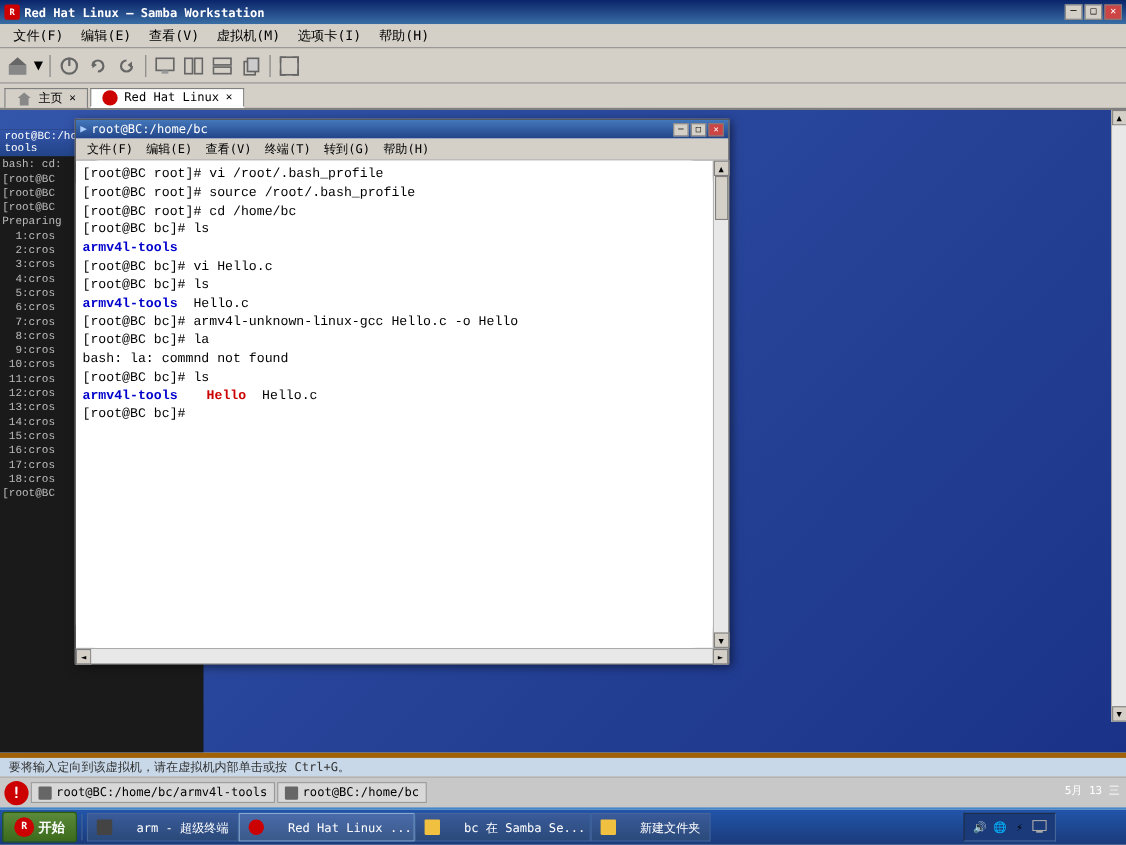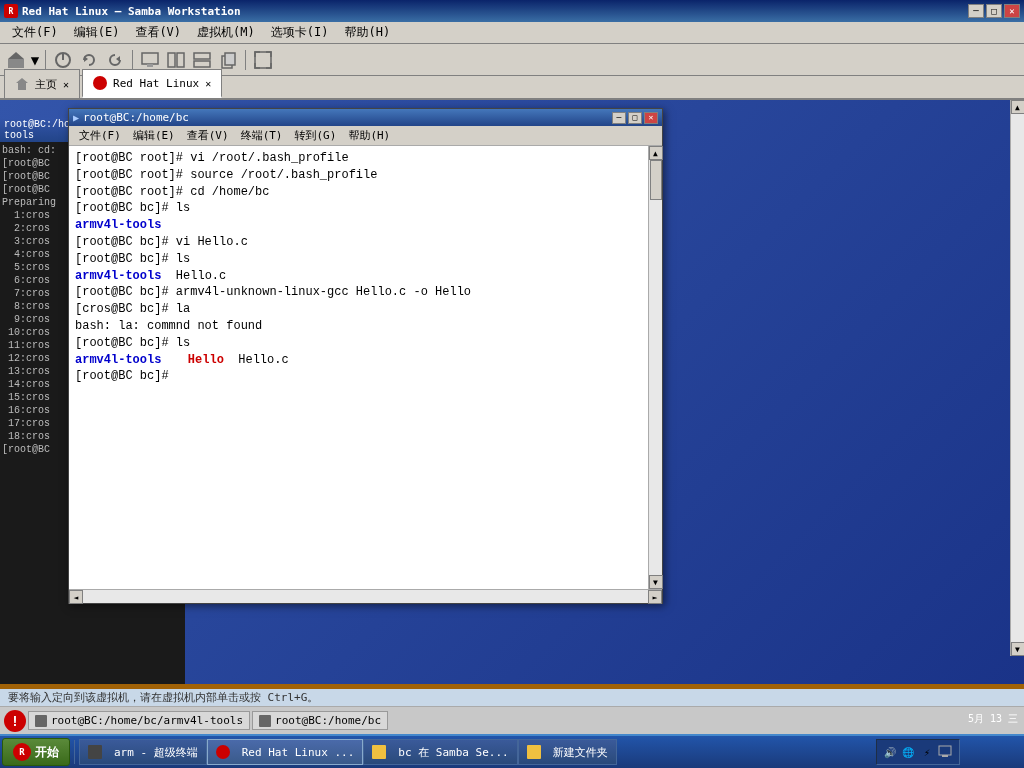--- a/index.html
+++ b/index.html
@@ -19,21 +19,21 @@
     .menu-bar { height: 22px; background: #d4d0c8; display: flex; align-items: center; padding: 0 4px; border-bottom: 1px solid #808080; font-size: 12px; }
     .menu-item { padding: 2px 8px; cursor: pointer; }
 
     
     .toolbar { height: 32px; background: #d4d0c8; display: flex; align-items: center; padding: 0 4px; border-bottom: 1px solid #808080; gap: 2px; }
     .toolbar-btn { width: 24px; height: 24px; background: #d4d0c8; border: 1px solid transparent; display: flex; align-items: center; justify-content: center; cursor: pointer; font-size: 14px; }
     .toolbar-separator { width: 1px; height: 20px; background: #808080; margin: 0 3px; }
 
     
     .tabs-bar { height: 24px; background: #d4d0c8; display: flex; align-items: flex-end; padding: 0 4px; border-bottom: 2px solid #808080; }
-    .tab { height: 29px; padding: 2px 10px; background: #d4d0c8; border: 1px solid #808080; border-bottom: none; display: flex; align-items: center; gap: 6px; cursor: pointer; font-size: 11px; margin-right: 2px; }
+    .tab { height: 18px; padding: 2px 10px; background: #d4d0c8; border: 1px solid #808080; border-bottom: none; display: flex; align-items: center; gap: 6px; cursor: pointer; font-size: 11px; margin-right: 2px; }
     .tab.home { background: #d4d0c8; }
     .tab.active { background: white; border-bottom: 2px solid white; }
     .tab-close { font-size: 10px; cursor: pointer; }
 
     
     .main-content { flex: 1; display: flex; background: #4a6fa5; position: relative; overflow: hidden; }
 
     
     .inner-terminal { position: absolute; top: 10px; left: 75px; width: 590px; background: white; border: 1px solid #444; box-shadow: 2px 2px 8px rgba(0,0,0,0.5); }
     .inner-title-bar { background: linear-gradient(to bottom, #4477bb, #224488); color: white; padding: 2px 4px; font-size: 11px; display: flex; align-items: center; justify-content: space-between; }
@@ -54,21 +54,21 @@
     .term-scrollbar { width: 14px; background: #d4d0c8; border-left: 1px solid #aaa; display: flex; flex-direction: column; align-items: center; }
     .scroll-btn { width: 14px; height: 14px; background: #d4d0c8; border: 1px solid #808080; display: flex; align-items: center; justify-content: center; font-size: 8px; cursor: pointer; }
     .scroll-track { flex: 1; background: #e8e8e8; width: 100%; }
     .scroll-thumb { width: 12px; height: 40px; background: #d4d0c8; border: 1px solid #808080; margin: 0 auto; cursor: pointer; }
 
     
     .taskbar { height: 34px; background: linear-gradient(to bottom, #2255aa, #1a3a7a); display: flex; align-items: center; padding: 0 2px; border-top: 2px solid #4488cc; }
     .start-btn { height: 28px; padding: 0 10px; background: linear-gradient(to bottom, #5a8a3a, #3a6a1a); border: 1px solid #2a5a0a; border-radius: 3px; color: white; font-weight: bold; font-size: 12px; cursor: pointer; display: flex; align-items: center; gap: 4px; }
     .start-icon { width: 18px; height: 18px; background: #cc0000; border-radius: 50%; display: flex; align-items: center; justify-content: center; }
     .taskbar-separator { width: 1px; height: 24px; background: #446699; margin: 0 4px; }
-    .taskbar-item { height: 26px; padding: 0 8px; background: linear-gradient(to bottom, #3a5a9a, #2a4a7a); border: 1px solid #446699; color: white; font-size: 11px; cursor: pointer; display: flex; align-items: center; gap: 12px; max-width: 160px; overflow: hidden; white-space: nowrap; }
+    .taskbar-item { height: 26px; padding: 0 8px; background: linear-gradient(to bottom, #3a5a9a, #2a4a7a); border: 1px solid #446699; color: white; font-size: 11px; cursor: pointer; display: flex; align-items: center; gap: 22px; max-width: 160px; overflow: hidden; white-space: nowrap; }
     .taskbar-item.active { background: linear-gradient(to bottom, #4a6aaa, #3a5a8a); border-color: #88aacc; }
     .taskbar-right { margin-left: auto; display: flex; align-items: center; gap: 4px; }
     .tray-icons { display: flex; align-items: center; gap: 2px; background: #1a3a7a; padding: 2px 6px; border: 1px inset #446699; height: 26px; }
     .tray-icon { width: 16px; height: 16px; display: flex; align-items: center; justify-content: center; font-size: 10px; }
     .clock-area { color: white; font-size: 11px; text-align: center; padding: 0 4px; }
   </style>
 </head>
 <body>
 
 <div class="vmware-window">
@@ -251,21 +251,21 @@
           <div class="terminal-content" style="flex:1;border-radius:21px;">
             <div class="terminal-line">[root@BC root]# vi /root/.bash_profile</div>
             <div class="terminal-line">[root@BC root]# source /root/.bash_profile</div>
             <div class="terminal-line">[root@BC root]# cd /home/bc</div>
             <div class="terminal-line">[root@BC bc]# ls</div>
             <div class="terminal-line"><span style="color:#0000cc;font-weight:bold;">armv4l-tools</span></div>
             <div class="terminal-line">[root@BC bc]# vi Hello.c</div>
             <div class="terminal-line">[root@BC bc]# ls</div>
             <div class="terminal-line"><span style="color:#0000cc;font-weight:bold;">armv4l-tools</span>  Hello.c</div>
             <div class="terminal-line">[root@BC bc]# armv4l-unknown-linux-gcc Hello.c -o Hello</div>
-            <div class="terminal-line">[cros@BC bc]# la</div>
+            <div class="terminal-line">[root@BC bc]# la</div>
             <div class="terminal-line">bash: la: commnd not found</div>
             <div class="terminal-line">[root@BC bc]# ls</div>
             <div class="terminal-line"><span style="color:#0000cc;font-weight:bold;">armv4l-tools</span>  <span style="color:#cc0000;font-weight:bold;padding-left:12px;">Hello</span>  Hello.c</div>
             <div class="terminal-line">[root@BC bc]#</div>
             <div style="height:200px;"></div>
           </div>
           <div class="term-scrollbar">
             <div class="scroll-btn">▲</div>
             <div class="scroll-track">
               <div class="scroll-thumb"></div>

